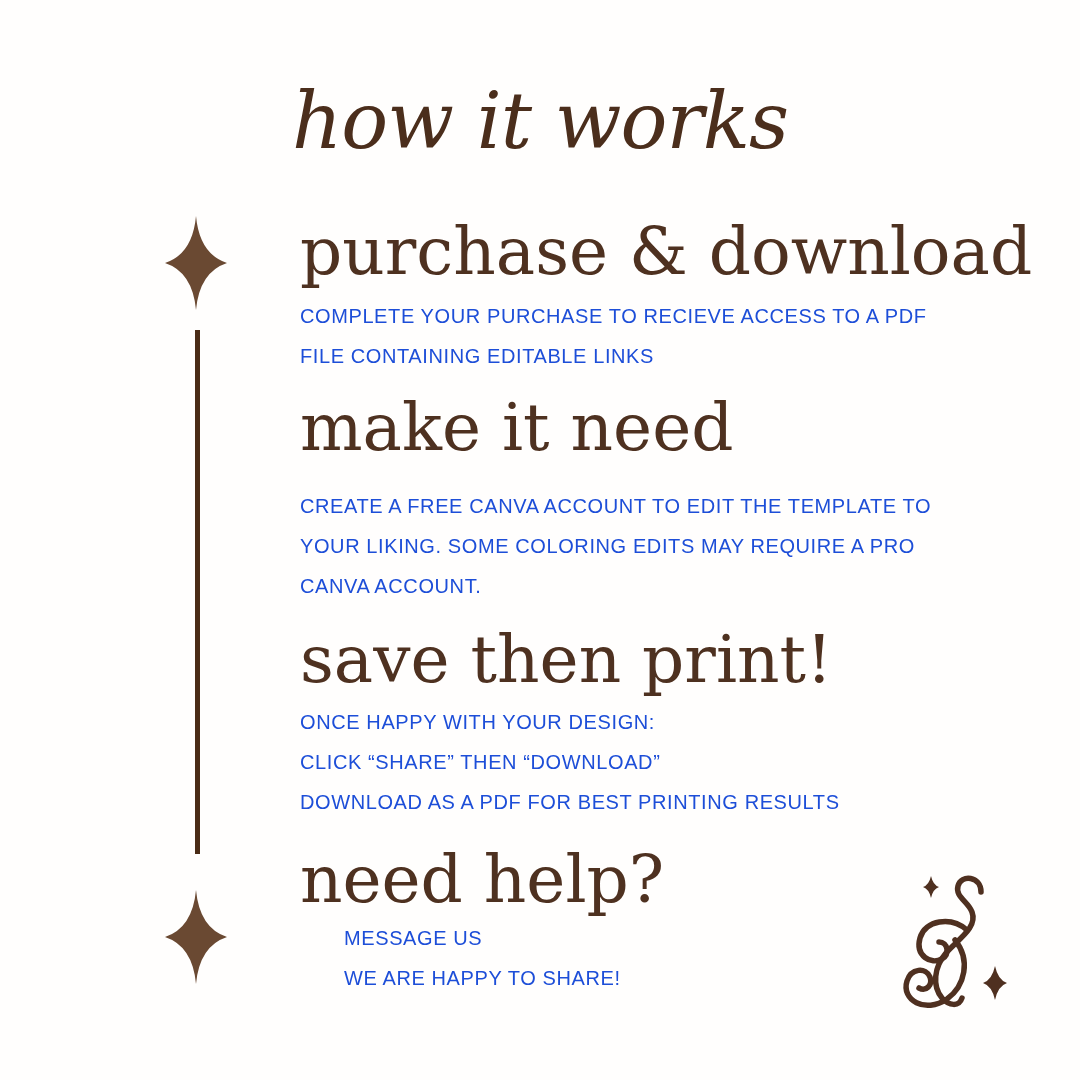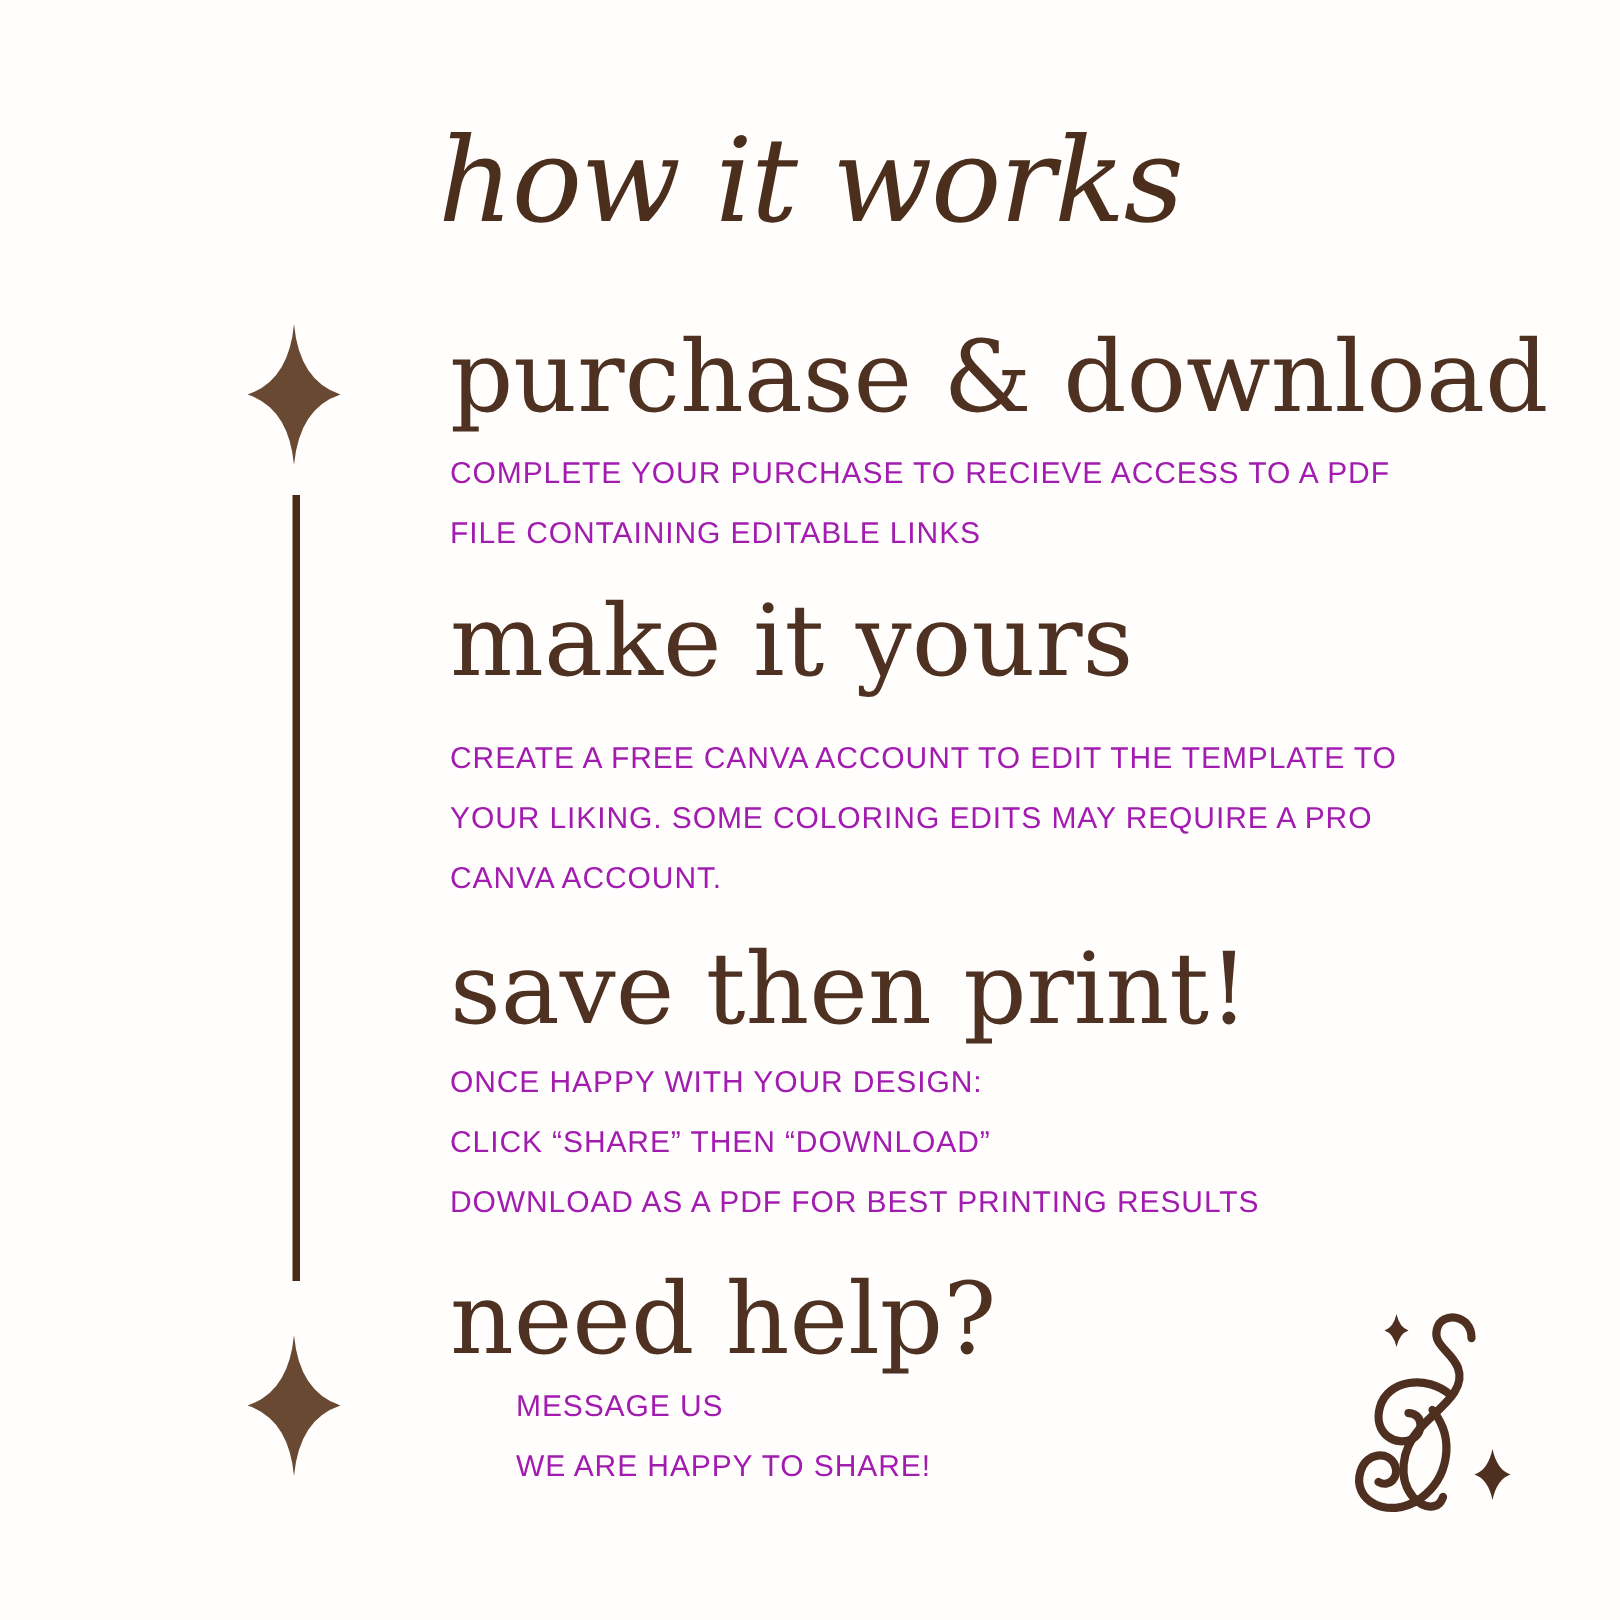--- a/index.html
+++ b/index.html
@@ -39,21 +39,21 @@
     font-size:66px;
     line-height:1.2;
     color:#4e3120;
     white-space:nowrap;
   }
   .body-block{
     position:absolute;left:300px;
     font-size:20px;
     line-height:40px;
     letter-spacing:0.6px;
-    color:#a21caf;
+    color:#1d4ed8;
     white-space:nowrap;
   }
   .h1{top:212px;}
   .b1{top:296px;}
   .h2{top:388px;}
   .b2{top:486px;}
   .h3{top:620px;}
   .b3{top:702px;}
   .h4{top:840px;}
   .b4{top:918px;margin-left:44px;}
@@ -80,21 +80,21 @@
       <path d="M31 0 Q34.5 38 62 47 Q34.5 56 31 94 Q27.5 56 0 47 Q27.5 38 31 0 Z" fill="#6a4932"></path>
     </svg>
   </div>
 
   <div class="heading h1">purchase &amp; download</div>
   <div class="body-block b1">
     <div>COMPLETE YOUR PURCHASE TO RECIEVE ACCESS TO A PDF</div>
     <div>FILE CONTAINING EDITABLE LINKS</div>
   </div>
 
-  <div class="heading h2">make it yours</div>
+  <div class="heading h2">make it need</div>
   <div class="body-block b2">
     <div>CREATE A FREE CANVA ACCOUNT TO EDIT THE TEMPLATE TO</div>
     <div>YOUR LIKING. SOME COLORING EDITS MAY REQUIRE A PRO</div>
     <div>CANVA ACCOUNT.</div>
   </div>
 
   <div class="heading h3">save then print!</div>
   <div class="body-block b3">
     <div>ONCE HAPPY WITH YOUR DESIGN:</div>
     <div>CLICK “SHARE” THEN “DOWNLOAD”</div>

